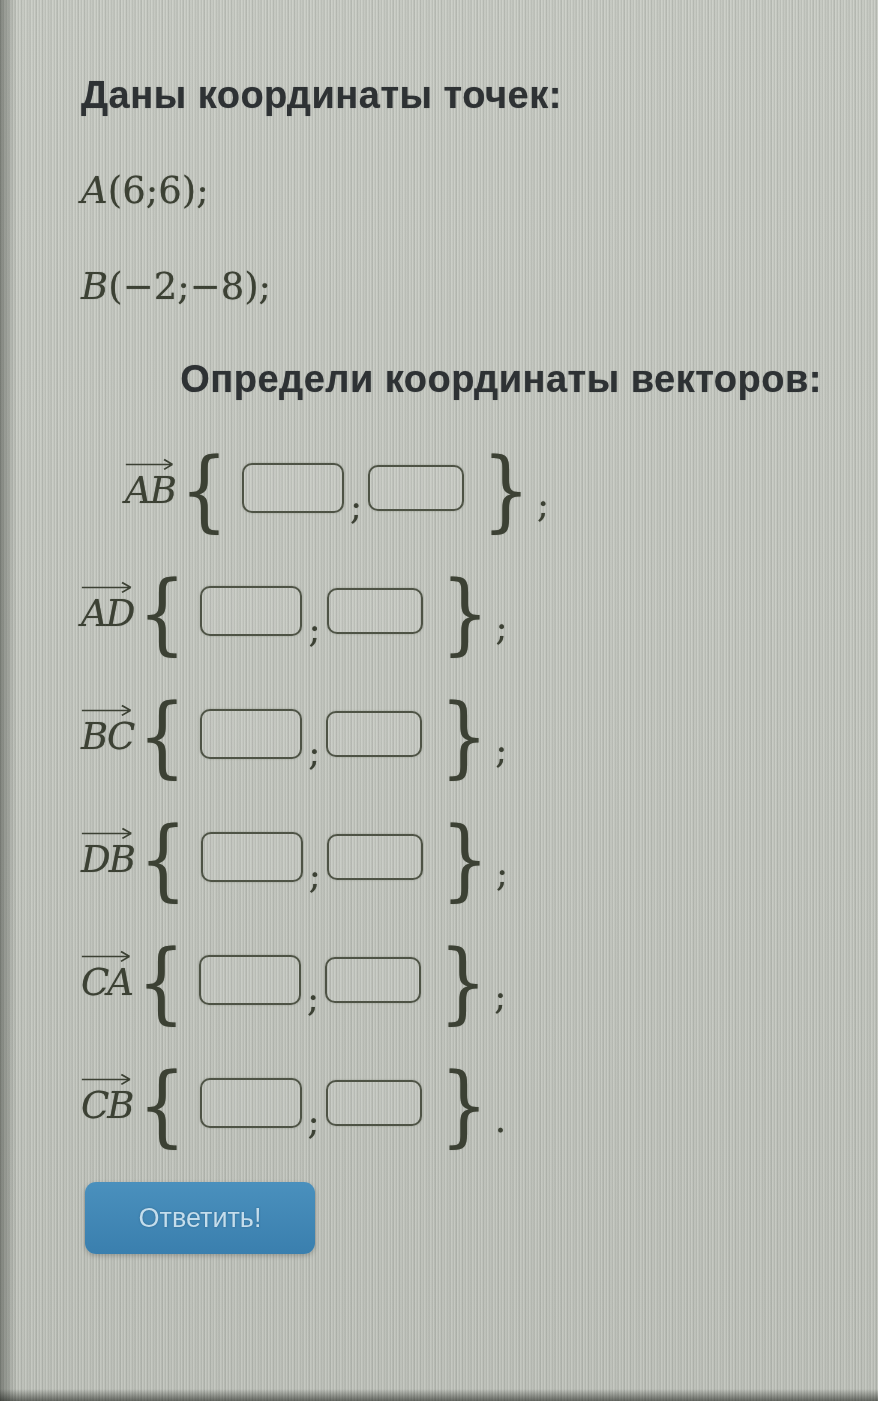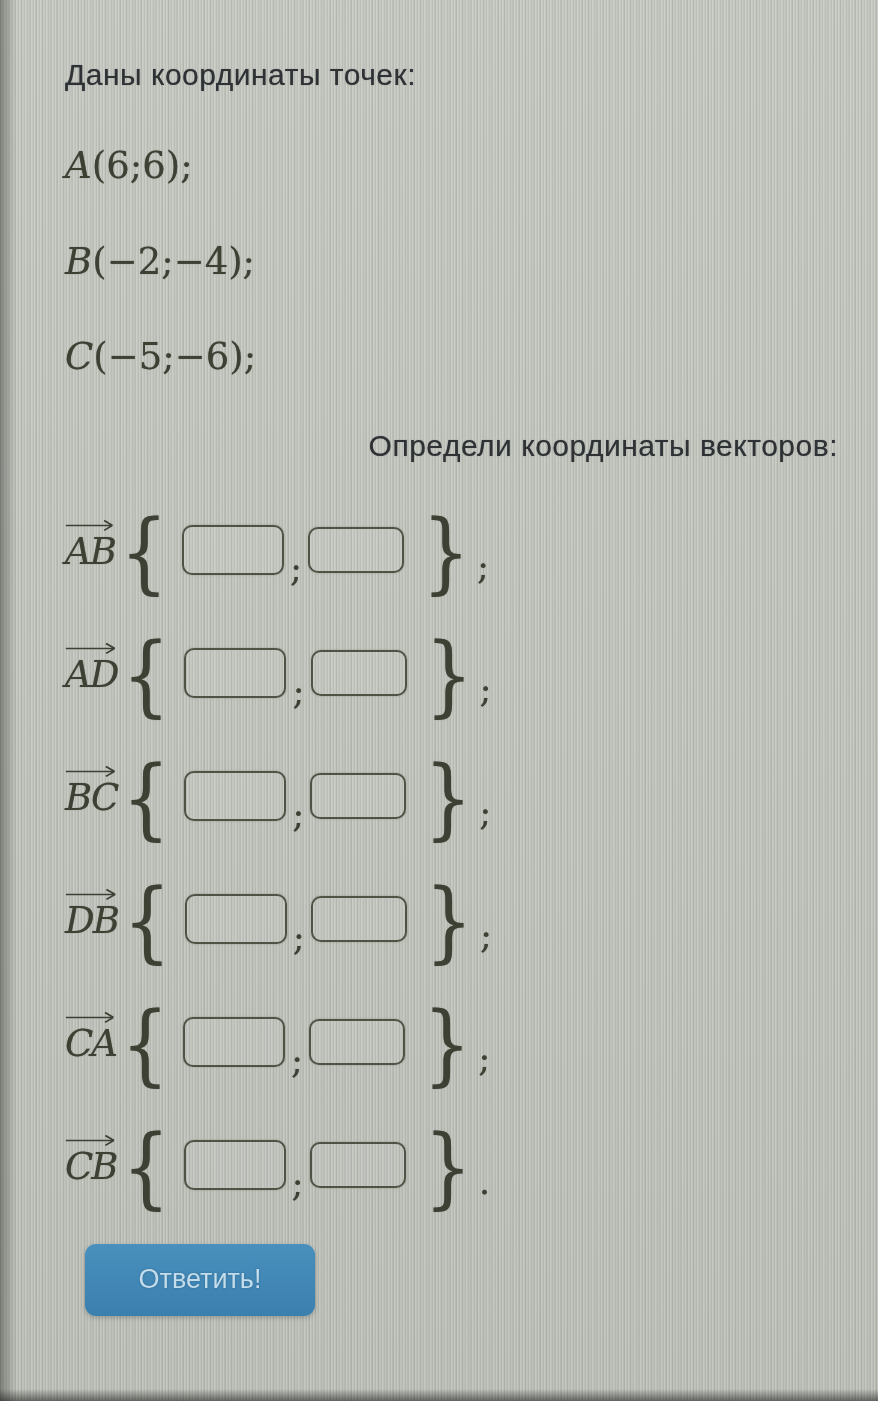--- a/index.html
+++ b/index.html
@@ -15,30 +15,30 @@
   .page::before{
     content:"";position:absolute;left:0;top:0;bottom:0;width:16px;pointer-events:none;
     background:linear-gradient(90deg, rgba(35,39,33,0.42), rgba(35,39,33,0));z-index:5;
   }
   .page::after{
     content:"";position:absolute;left:0;right:0;bottom:0;height:12px;pointer-events:none;
     background:linear-gradient(0deg, rgba(24,27,22,0.55), rgba(24,27,22,0));z-index:5;
   }
   .content{padding:58px 40px 0 65px;}
   .heading{
-    font-size:30px;font-weight:400;color:#2e3234;margin:0;
+    font-size:38px;font-weight:700;color:#2e3234;margin:16px;
     text-shadow:0 0 1px rgba(46,50,52,0.55);
     letter-spacing:0.5px;
   }
   .task-heading{margin-top:50px;text-align:right;}
-  .math{font-family:"DejaVu Serif",serif;color:#3c4134;text-shadow:0 0 1px rgba(60,65,52,0.6);}
+  .math{font-family:"DejaVu Serif",serif;color:#3c4134;text-shadow:0 0 1px rgba(60,65,52,0.6);padding-left:16px;}
   .point-line{margin-top:52px;font-size:37px;line-height:1.18;}
   .point-line .var{font-style:italic;}
   .vector-row{display:flex;align-items:center;height:58px;margin-top:65px;}
-  .vector-row.first{margin-top:58px;}
+  .vector-row.first{margin-top:58px;margin-left:44px;}
   .vec{position:relative;font-size:37px;font-style:italic;letter-spacing:-2px;line-height:1;padding-top:4px;}
   .vec-arrow{position:absolute;top:-12px;left:0;width:100%;height:14px;color:#3c4134;}
   .vec-arrow svg{display:block;width:100%;height:14px;}
   .brace{font-size:88px;line-height:0.8;font-weight:400;transform:scaleX(0.85) translateY(3px);margin-left:1px;}
   .brace.close{margin-left:4px;}
   .coord-input{
     width:94px;height:44px;margin:0 6px 0 10px;
     background:rgba(255,255,255,0.05);
     border:2px solid #4e5345;border-radius:10px;
     font-family:"DejaVu Serif",serif;font-size:26px;color:#3c4134;text-align:center;
@@ -58,22 +58,21 @@
 </style>
 </head>
 <body>
 
 <div class="page">
   <div class="content">
 
     <h2 class="heading">Даны координаты точек:</h2>
 
     <div class="point-line math"><span class="var">A</span><span>(6;6);</span></div>
-    <div class="point-line math"><span class="var">B</span><span>(−2;−4);</span></div>
-    <div class="point-line math"><span class="var">C</span><span>(−5;−6);</span></div>
+    <div class="point-line math"><span class="var">B</span><span>(−2;−8);</span></div>
 
     <h2 class="heading task-heading">Определи координаты векторов:</h2>
 
     <div class="vector-row math first">
       <span class="vec">
         <span class="vec-arrow">
             <svg viewBox="0 0 60 20" preserveAspectRatio="none">
               <path d="M1 12 H56 M47 5 L57 12 M47 19 L57 12" fill="none" stroke="currentColor" stroke-width="2.2"></path>
             </svg>
           </span>

